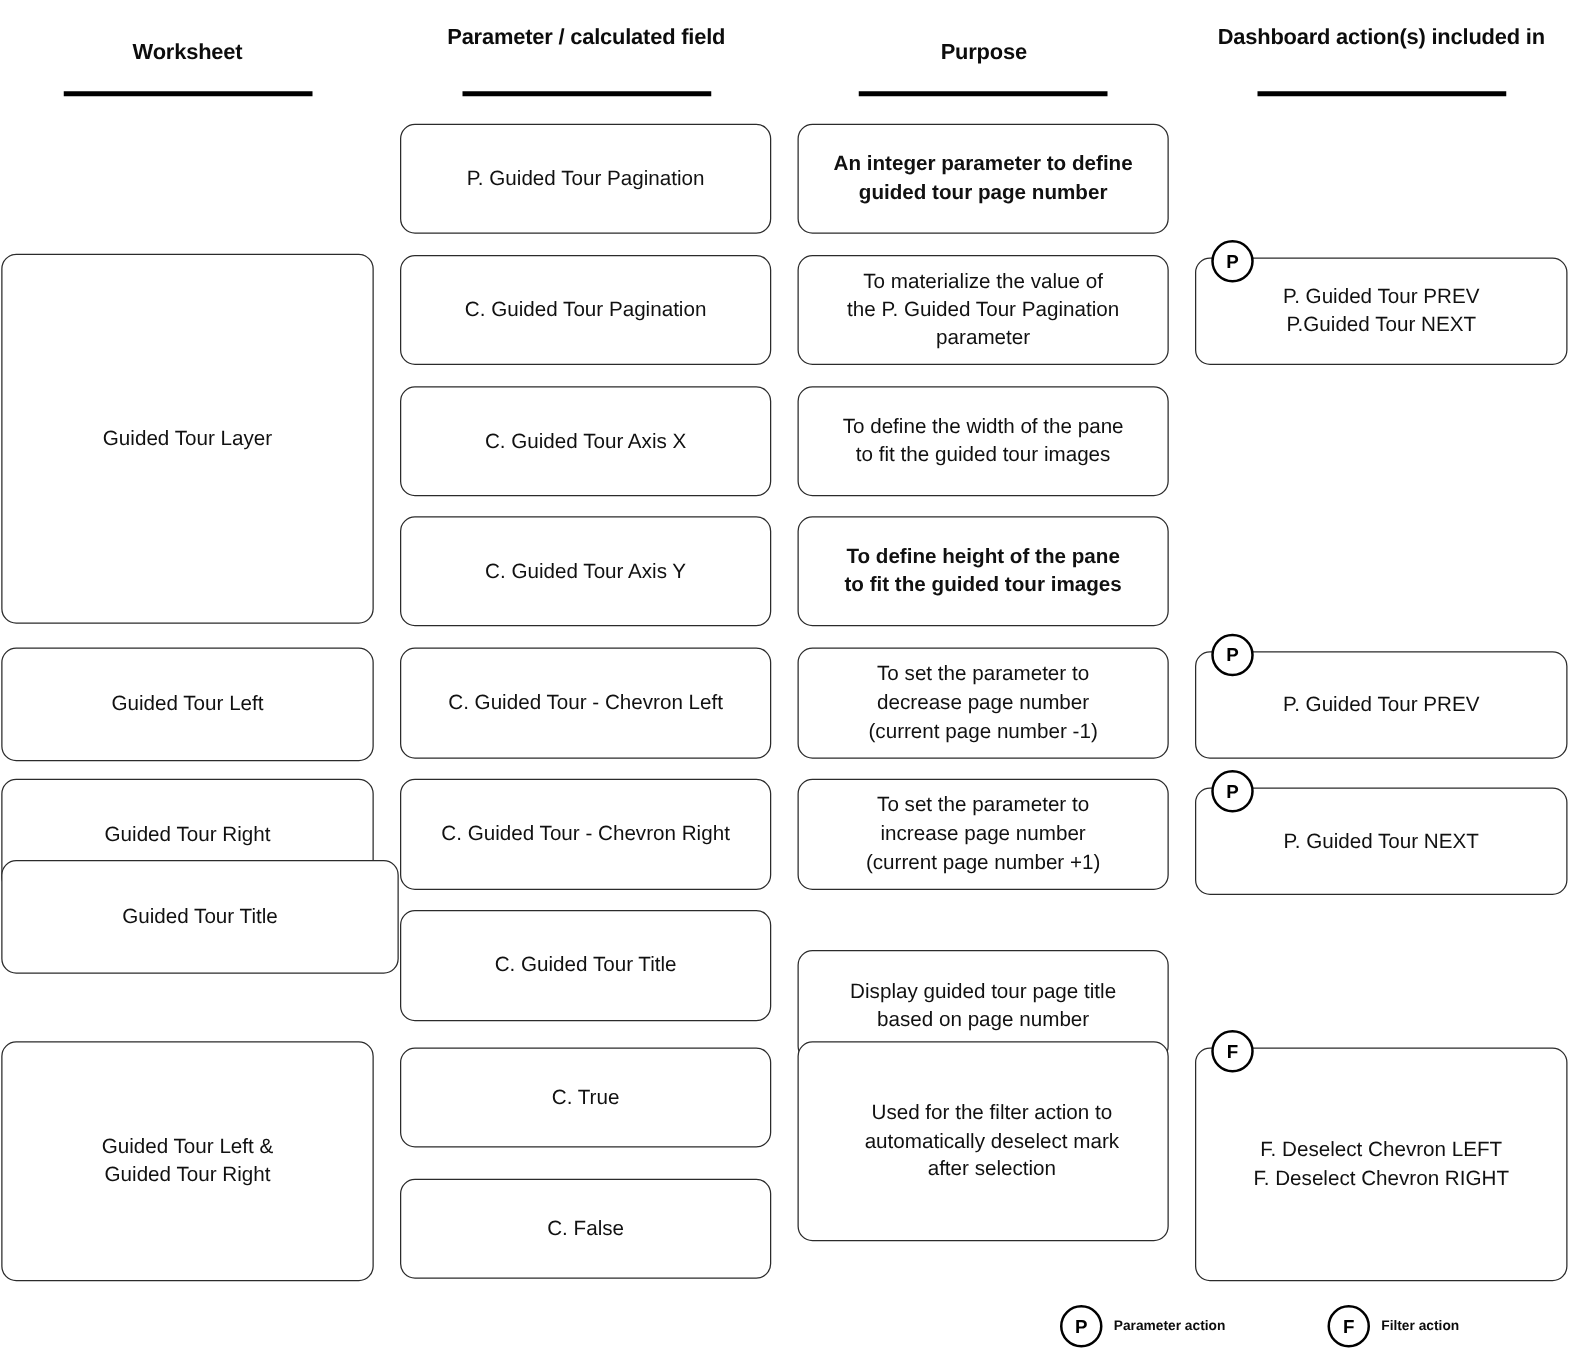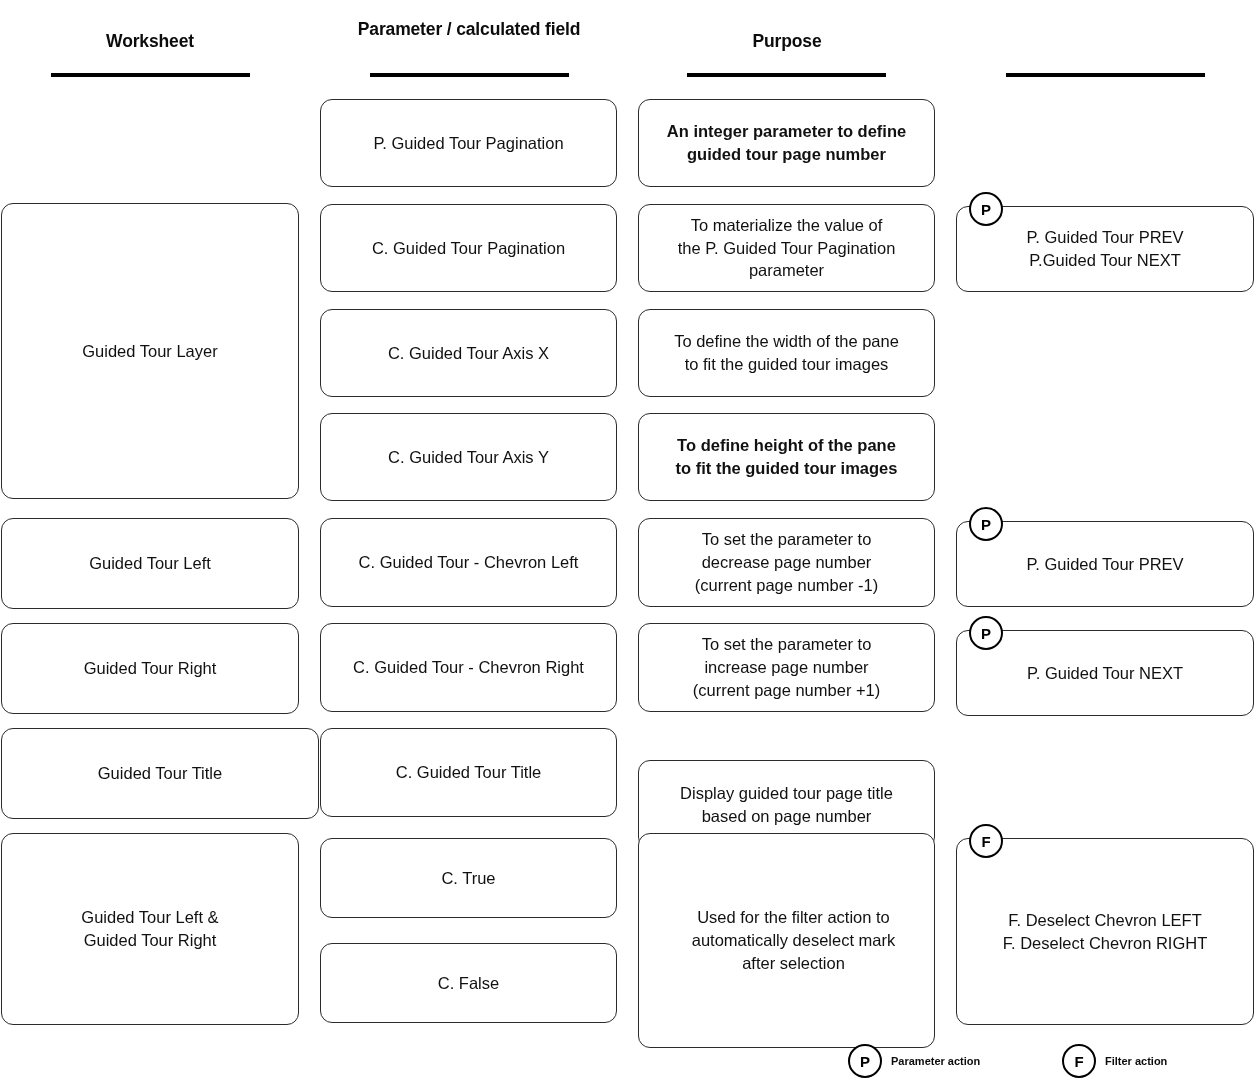--- a/index.html
+++ b/index.html
@@ -112,29 +112,31 @@
   <div class="col-header" style="left:0px; top:30px; width:300px;">Worksheet</div>
   <div class="col-rule" style="left:51px; top:73px; width:199px;"></div>
 
   <div class="col-header" style="left:319px; top:18px; width:300px;text-align:center;">Parameter /
 calculated field</div>
   <div class="col-rule" style="left:370px; top:73px; width:199px;"></div>
 
   <div class="col-header" style="left:637px; top:30px; width:300px;">Purpose</div>
   <div class="col-rule" style="left:687px; top:73px; width:199px;"></div>
 
+  <div class="col-header" style="left:955px; top:18px; width:300px;">Dashboard action(s)
+included in</div>
   <div class="col-rule" style="left:1006px; top:73px; width:199px;"></div>
 
   <div class="box" style="left:1px; top:203px; width:298px; height:296px;">Guided Tour Layer</div>
 
   <div class="box" style="left:1px; top:518px; width:298px; height:91px;text-align:center;">Guided Tour Left</div>
 
   <div class="box" style="left:1px; top:623px; width:298px; height:91px;">Guided Tour Right</div>
 
-  <div class="box" style="left:1px; top:728px; width:318px; height:91px;">Guided Tour Title</div>
+  <div class="box" style="left:1px; top:688px; width:318px; height:91px;">Guided Tour Title</div>
 
   <div class="box" style="left:1px; top:833px; width:298px; height:192px;">Guided Tour Left &amp;
 Guided Tour Right</div>
 
   <div class="box" style="left:320px; top:99px; width:297px; height:88px;">P. Guided Tour Pagination</div>
 
   <div class="box" style="left:320px; top:204px; width:297px; height:88px;">C. Guided Tour Pagination</div>
 
   <div class="box" style="left:320px; top:309px; width:297px; height:88px;">C. Guided Tour Axis X</div>
 
@@ -167,21 +169,21 @@
 decrease page number
 (current page number -1)</div>
 
   <div class="box" style="left:638px; top:623px; width:297px; height:89px;">To set the parameter to
 increase page number
 (current page number +1)</div>
 
   <div class="box" style="left:638px; top:760px; width:297px; height:89px;">Display guided tour page title
 based on page number</div>
 
-  <div class="box" style="left:638px; top:833px; width:297px; height:215px;padding-left:24px;">Used for the filter action to
+  <div class="box" style="left:638px; top:833px; width:297px; height:160px;padding-left:24px;">Used for the filter action to
 automatically deselect mark
 after selection</div>
 
   <div class="box" style="left:956px; top:206px; width:298px; height:86px;">P. Guided Tour PREV
 P.Guided Tour NEXT</div>
   <div class="badge" style="left:969px; top:192px;">P</div>
 
   <div class="box" style="left:956px; top:521px; width:298px; height:86px;">P. Guided Tour PREV</div>
   <div class="badge" style="left:969px; top:507px;">P</div>
 

